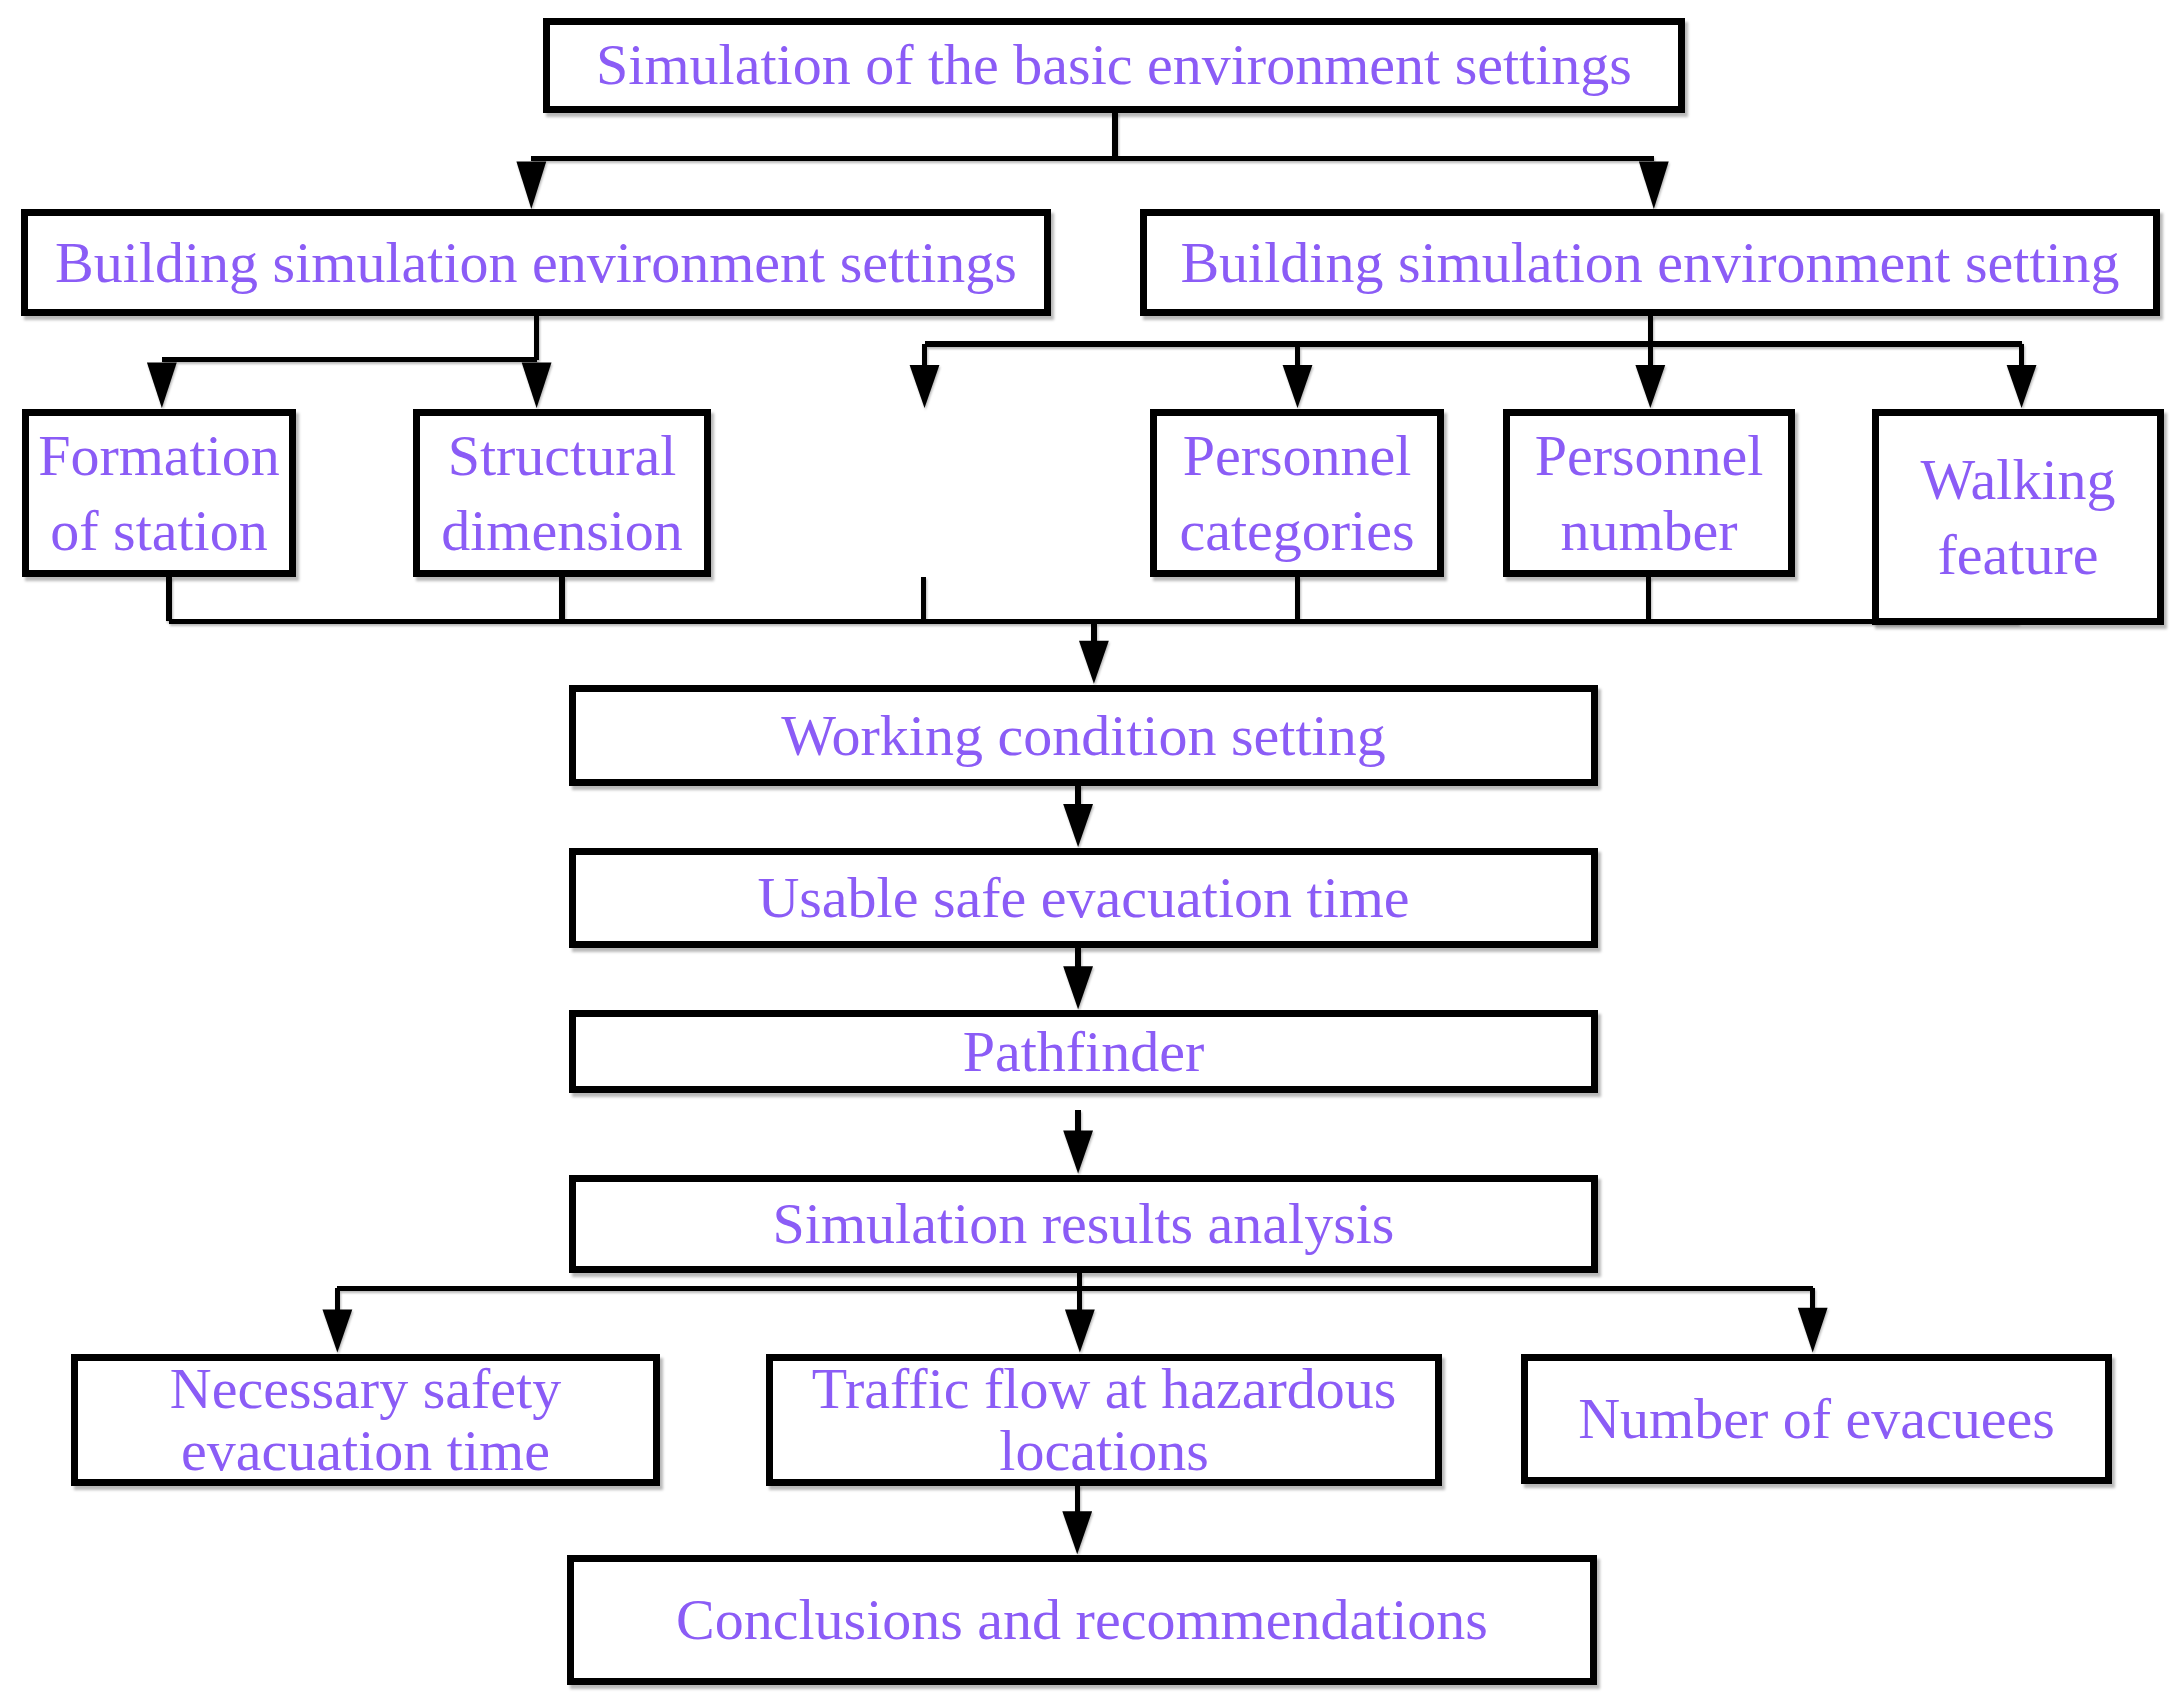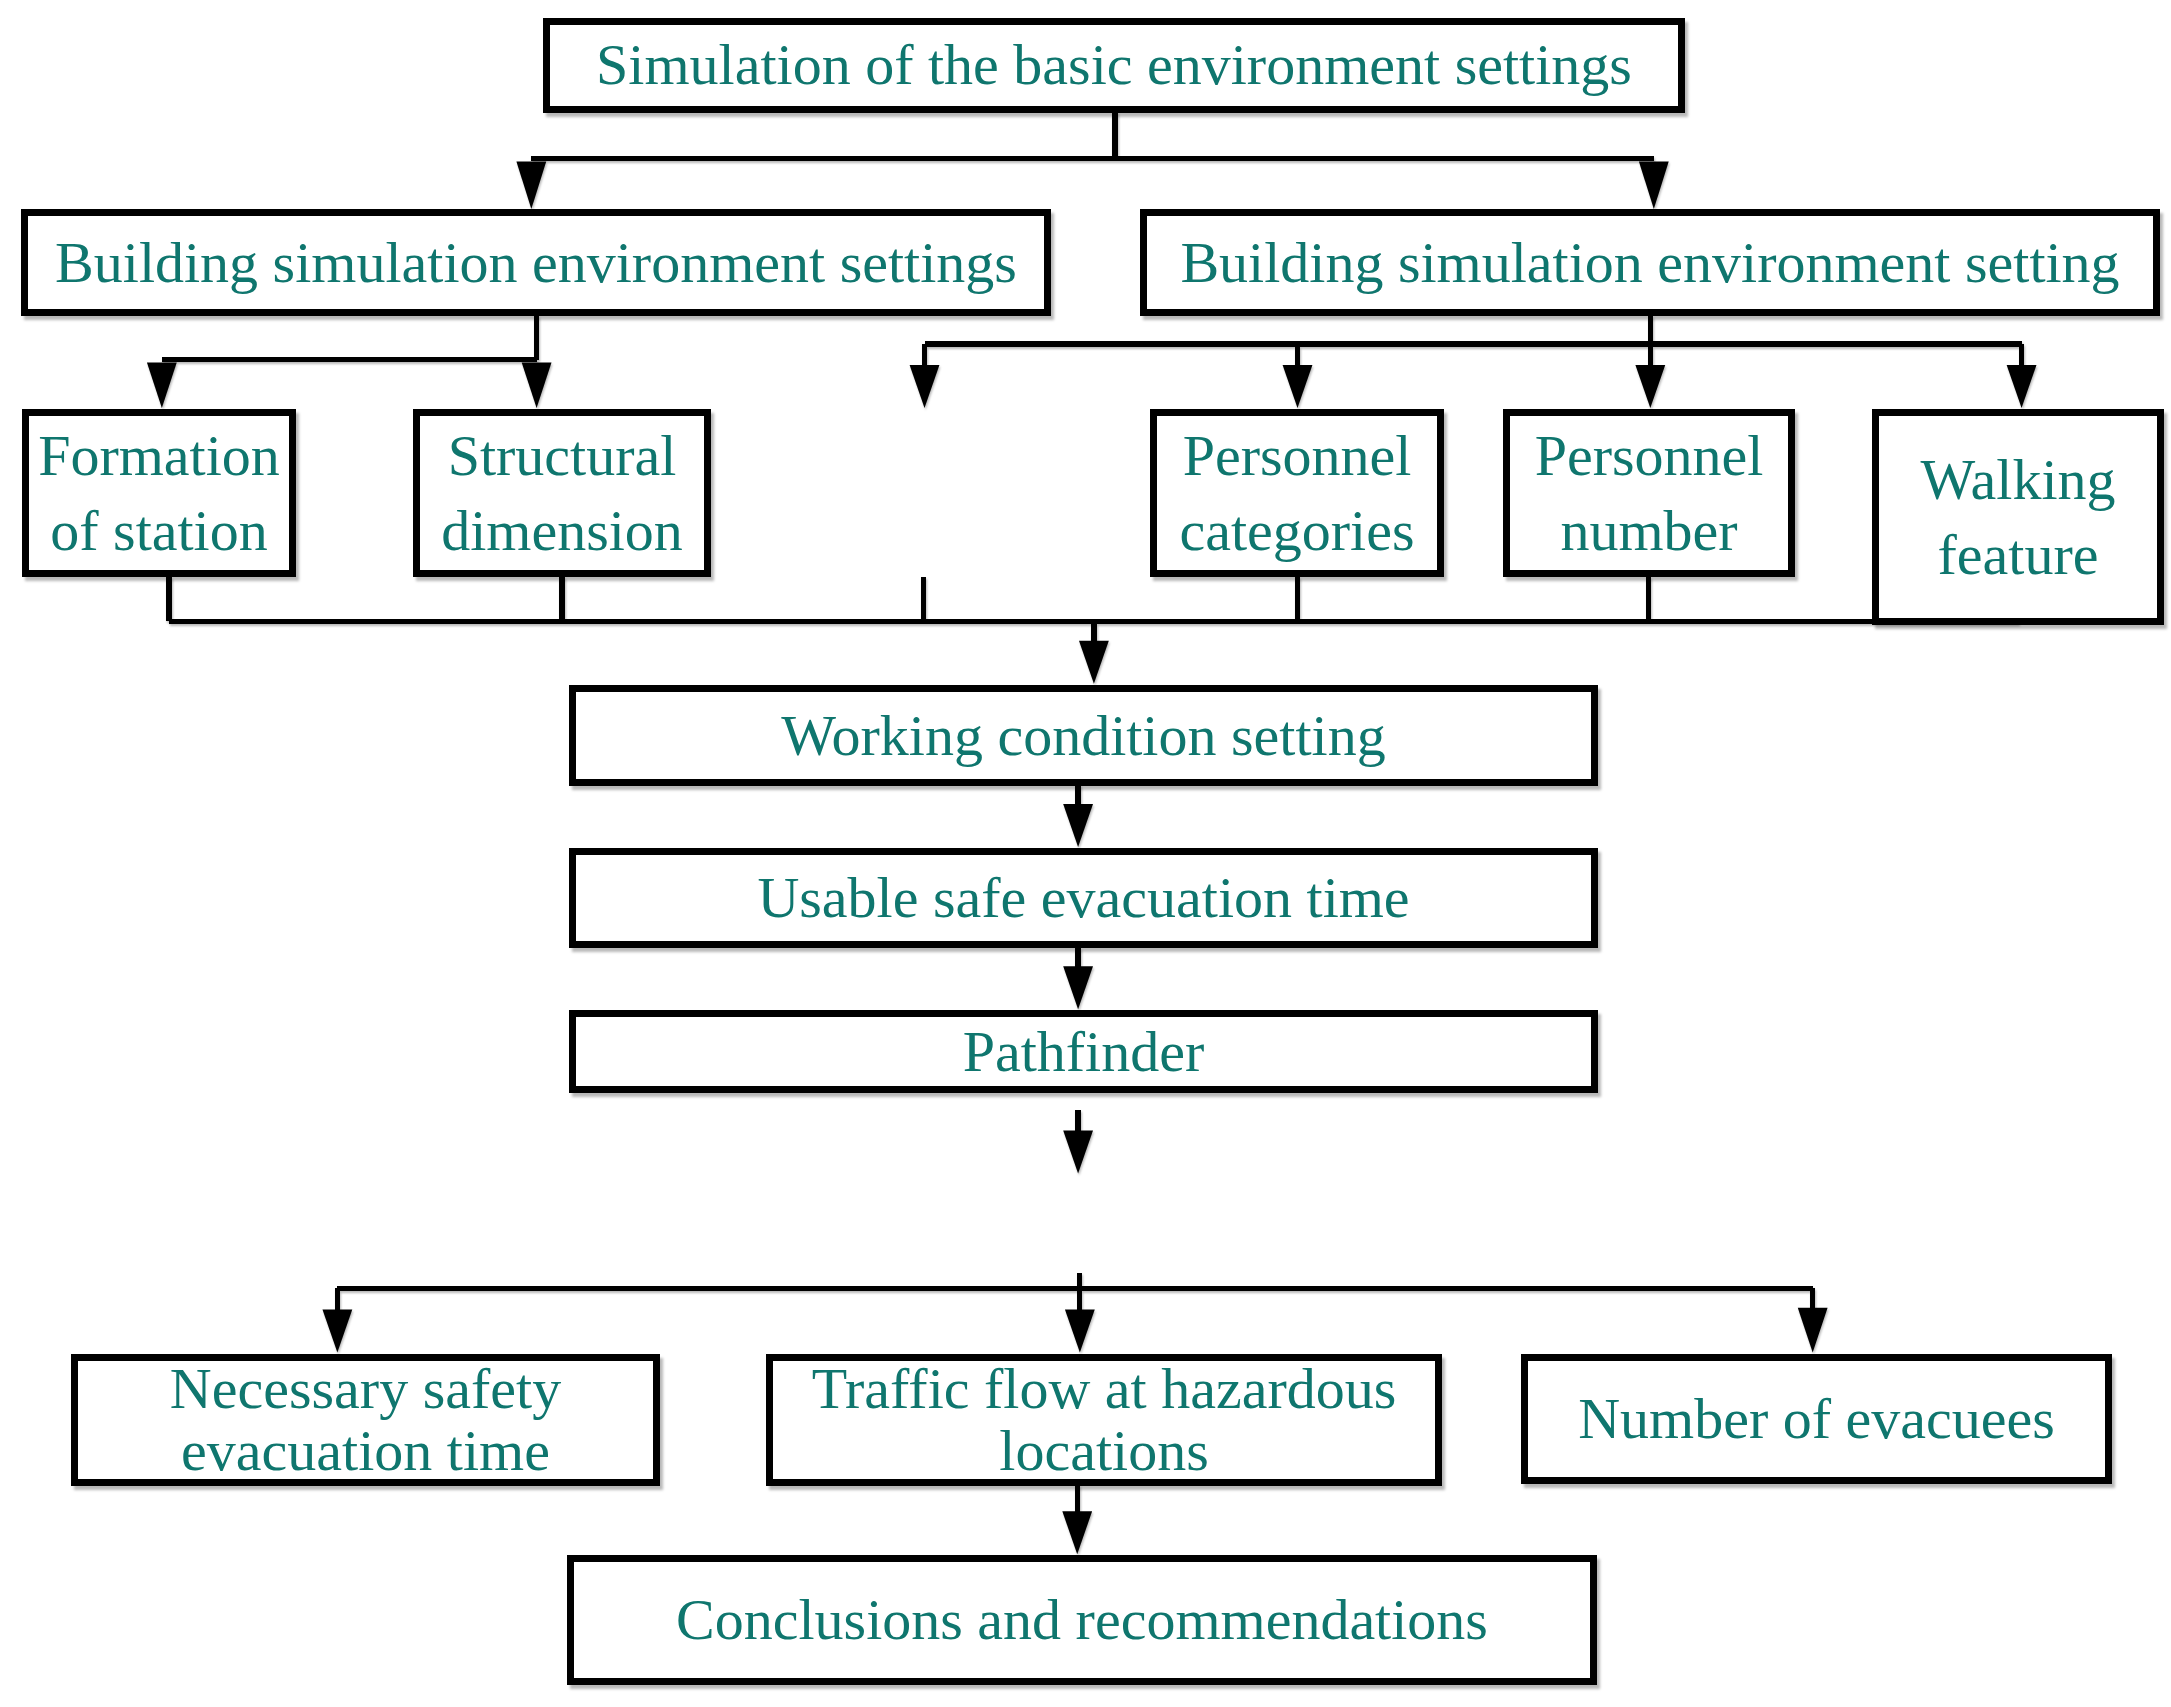--- a/index.html
+++ b/index.html
@@ -14,21 +14,21 @@
   svg.wires {
     position: absolute;
     left: 0; top: 0;
     filter: drop-shadow(1.8px 2.6px 0.9px rgba(0,0,0,0.28));
   }
   .box {
     position: absolute;
     box-sizing: border-box;
     border: 7px solid #000000;
     background: #ffffff;
-    color: #0f766e;
+    color: #8b5cf6;
     display: flex;
     align-items: center;
     justify-content: center;
     text-align: center;
     font-size: 58px;
     line-height: 1.3;
     white-space: pre-line;
     box-shadow: 2.6px 3.5px 2.6px rgba(0,0,0,0.28);
   }
   .tight { line-height: 1.07; margin-left: 27px; }
@@ -116,20 +116,21 @@
 
   <div class="box" style="left:1872px;top:409px;width:292px;height:216px">Walking
 feature</div>
 
   <div class="box" style="left:569px;top:685px;width:1029px;height:101px">Working condition setting</div>
 
   <div class="box" style="left:569px;top:848px;width:1029px;height:100px">Usable safe evacuation time</div>
 
   <div class="box" style="left:569px;top:1010px;width:1029px;height:83px">Pathfinder</div>
 
+  <div class="box" style="left:569px;top:1175px;width:1029px;height:98px">Simulation results analysis</div>
 
   <div class="box tight" style="left:44px;top:1354px;width:589px;height:132px">Necessary safety
 evacuation time</div>
 
   <div class="box tight" style="left:739px;top:1354px;width:676px;height:132px">Traffic flow at hazardous
 locations</div>
 
   <div class="box" style="left:1521px;top:1354px;width:591px;height:130px">Number of evacuees</div>
 
   <div class="box" style="left:567px;top:1555px;width:1030px;height:130px">Conclusions and recommendations</div>

